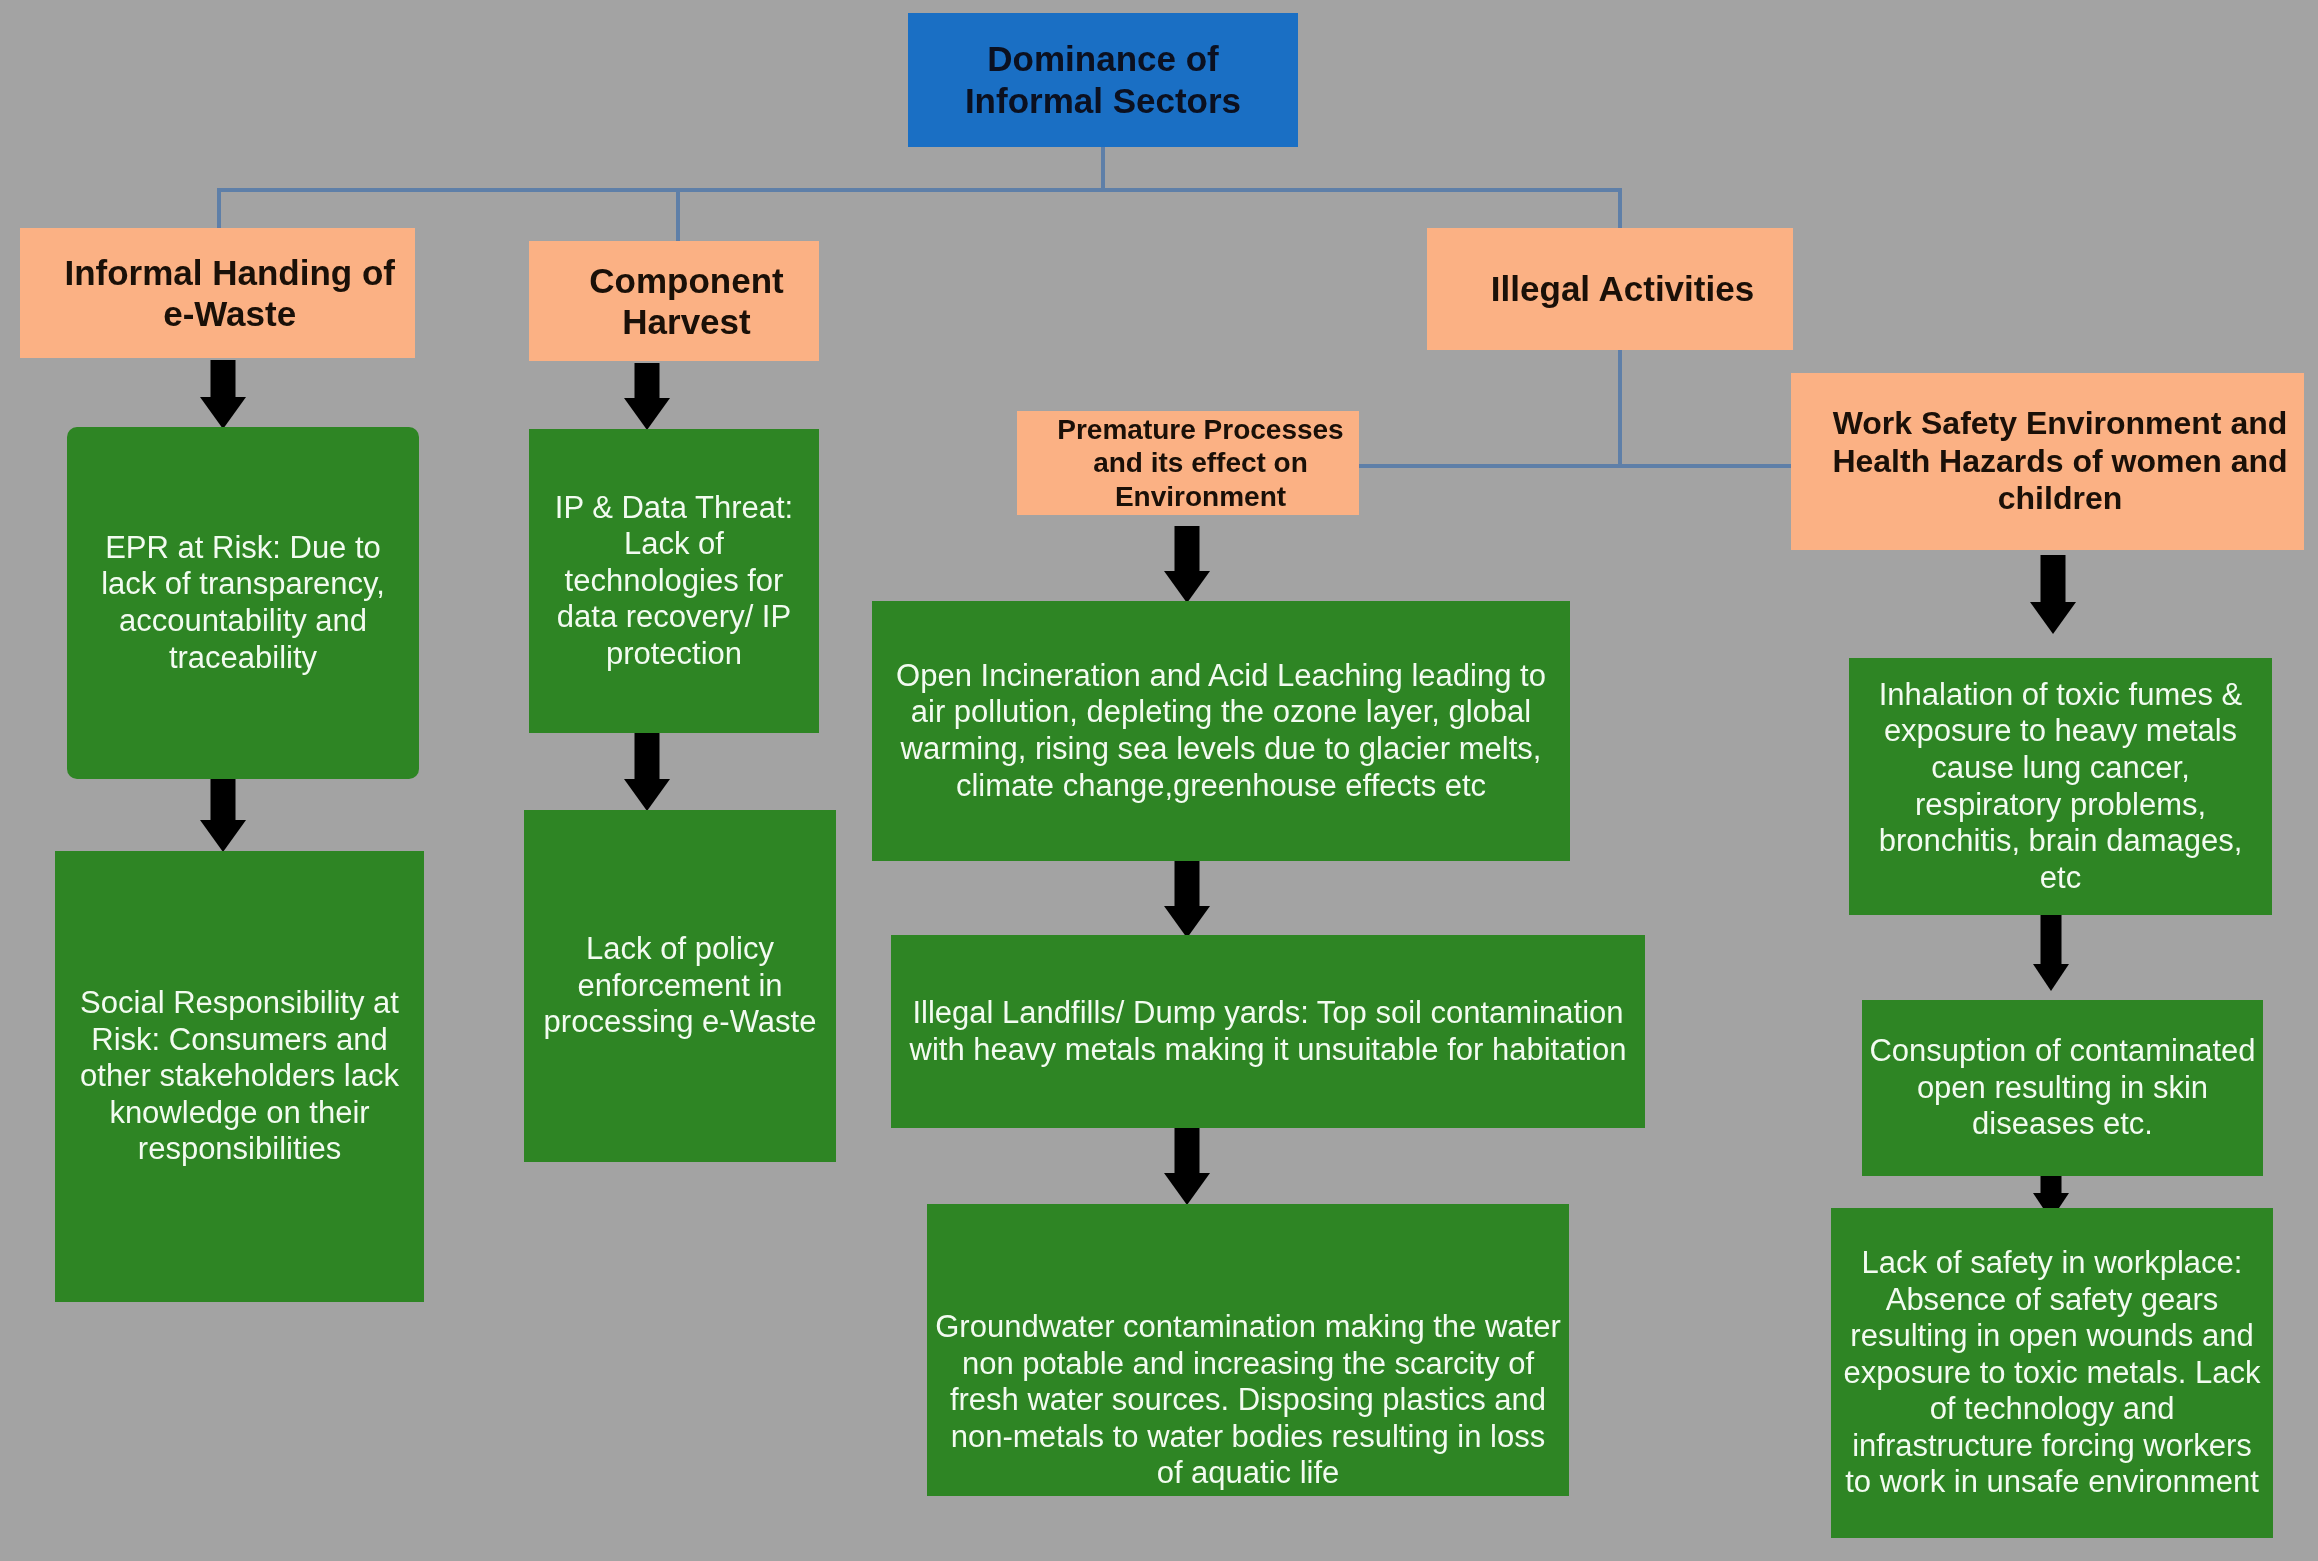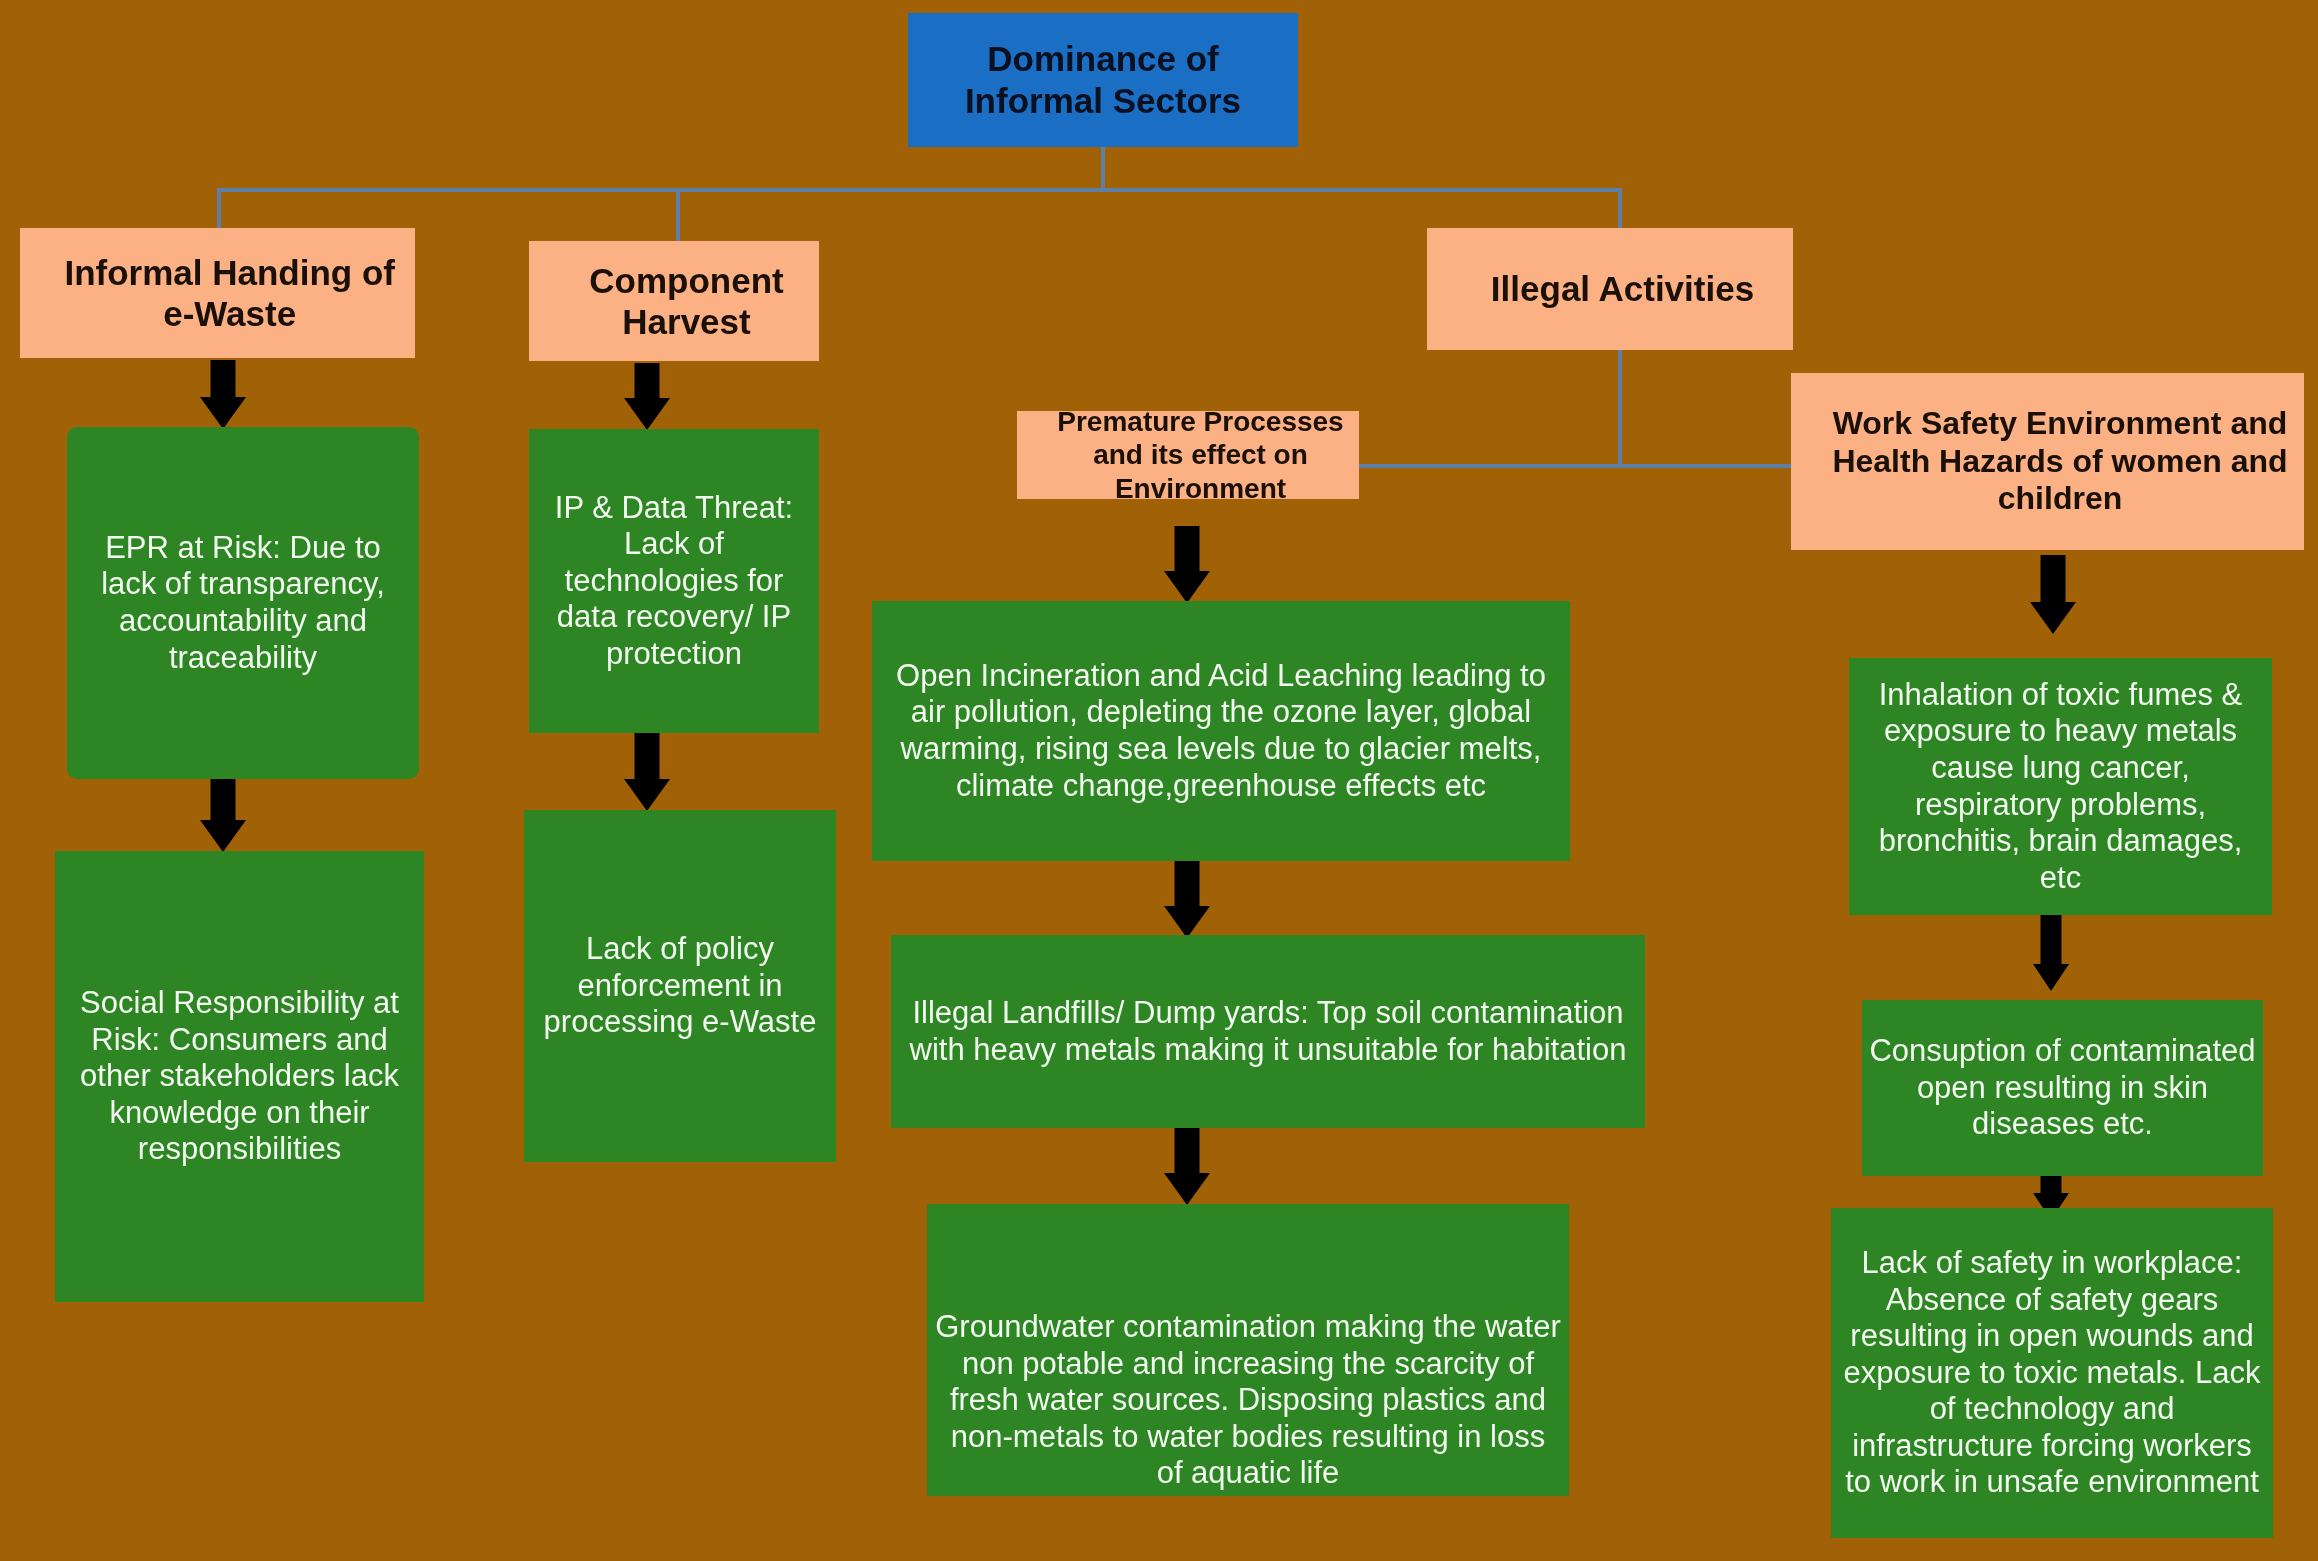--- a/index.html
+++ b/index.html
@@ -4,21 +4,21 @@
 <style>
   html, body {
     margin: 0;
     padding: 0;
     background: #ffffff;
   }
   #canvas {
     position: relative;
     width: 2319px;
     height: 1561px;
-    background: #a16207;
+    background: #a3a3a3;
     font-family: "Liberation Sans", sans-serif;
     overflow: hidden;
   }
   .node {
     position: absolute;
     box-sizing: border-box;
     display: flex;
     align-items: center;
     justify-content: center;
     text-align: center;
@@ -104,21 +104,21 @@
   </div>
 
   <div class="node node-cat" style="left:529px; top:241px; width:290px; height:120px; font-size:35px;">
     <span>Component Harvest</span>
   </div>
 
   <div class="node node-cat" style="left:1427px; top:228px; width:366px; height:122px; font-size:35px;">
     <span>Illegal Activities</span>
   </div>
 
-  <div class="node node-cat" style="left:1017px; top:411px; width:342px; height:88px; font-size:28px;">
+  <div class="node node-cat" style="left:1017px; top:411px; width:342px; height:104px; font-size:28px;">
     <span>Premature Processes and its effect on Environment</span>
   </div>
 
   <div class="node node-cat" style="left:1791px; top:373px; width:513px; height:177px; font-size:32px;">
     <span>Work Safety Environment and Health Hazards of women and children</span>
   </div>
 
   <div class="arrow" style="left:191px; top:360px; width:63px; height:69px;">
     <span class="shaft" style="width:25px; height:39px;"></span>
     <span class="head"></span>

